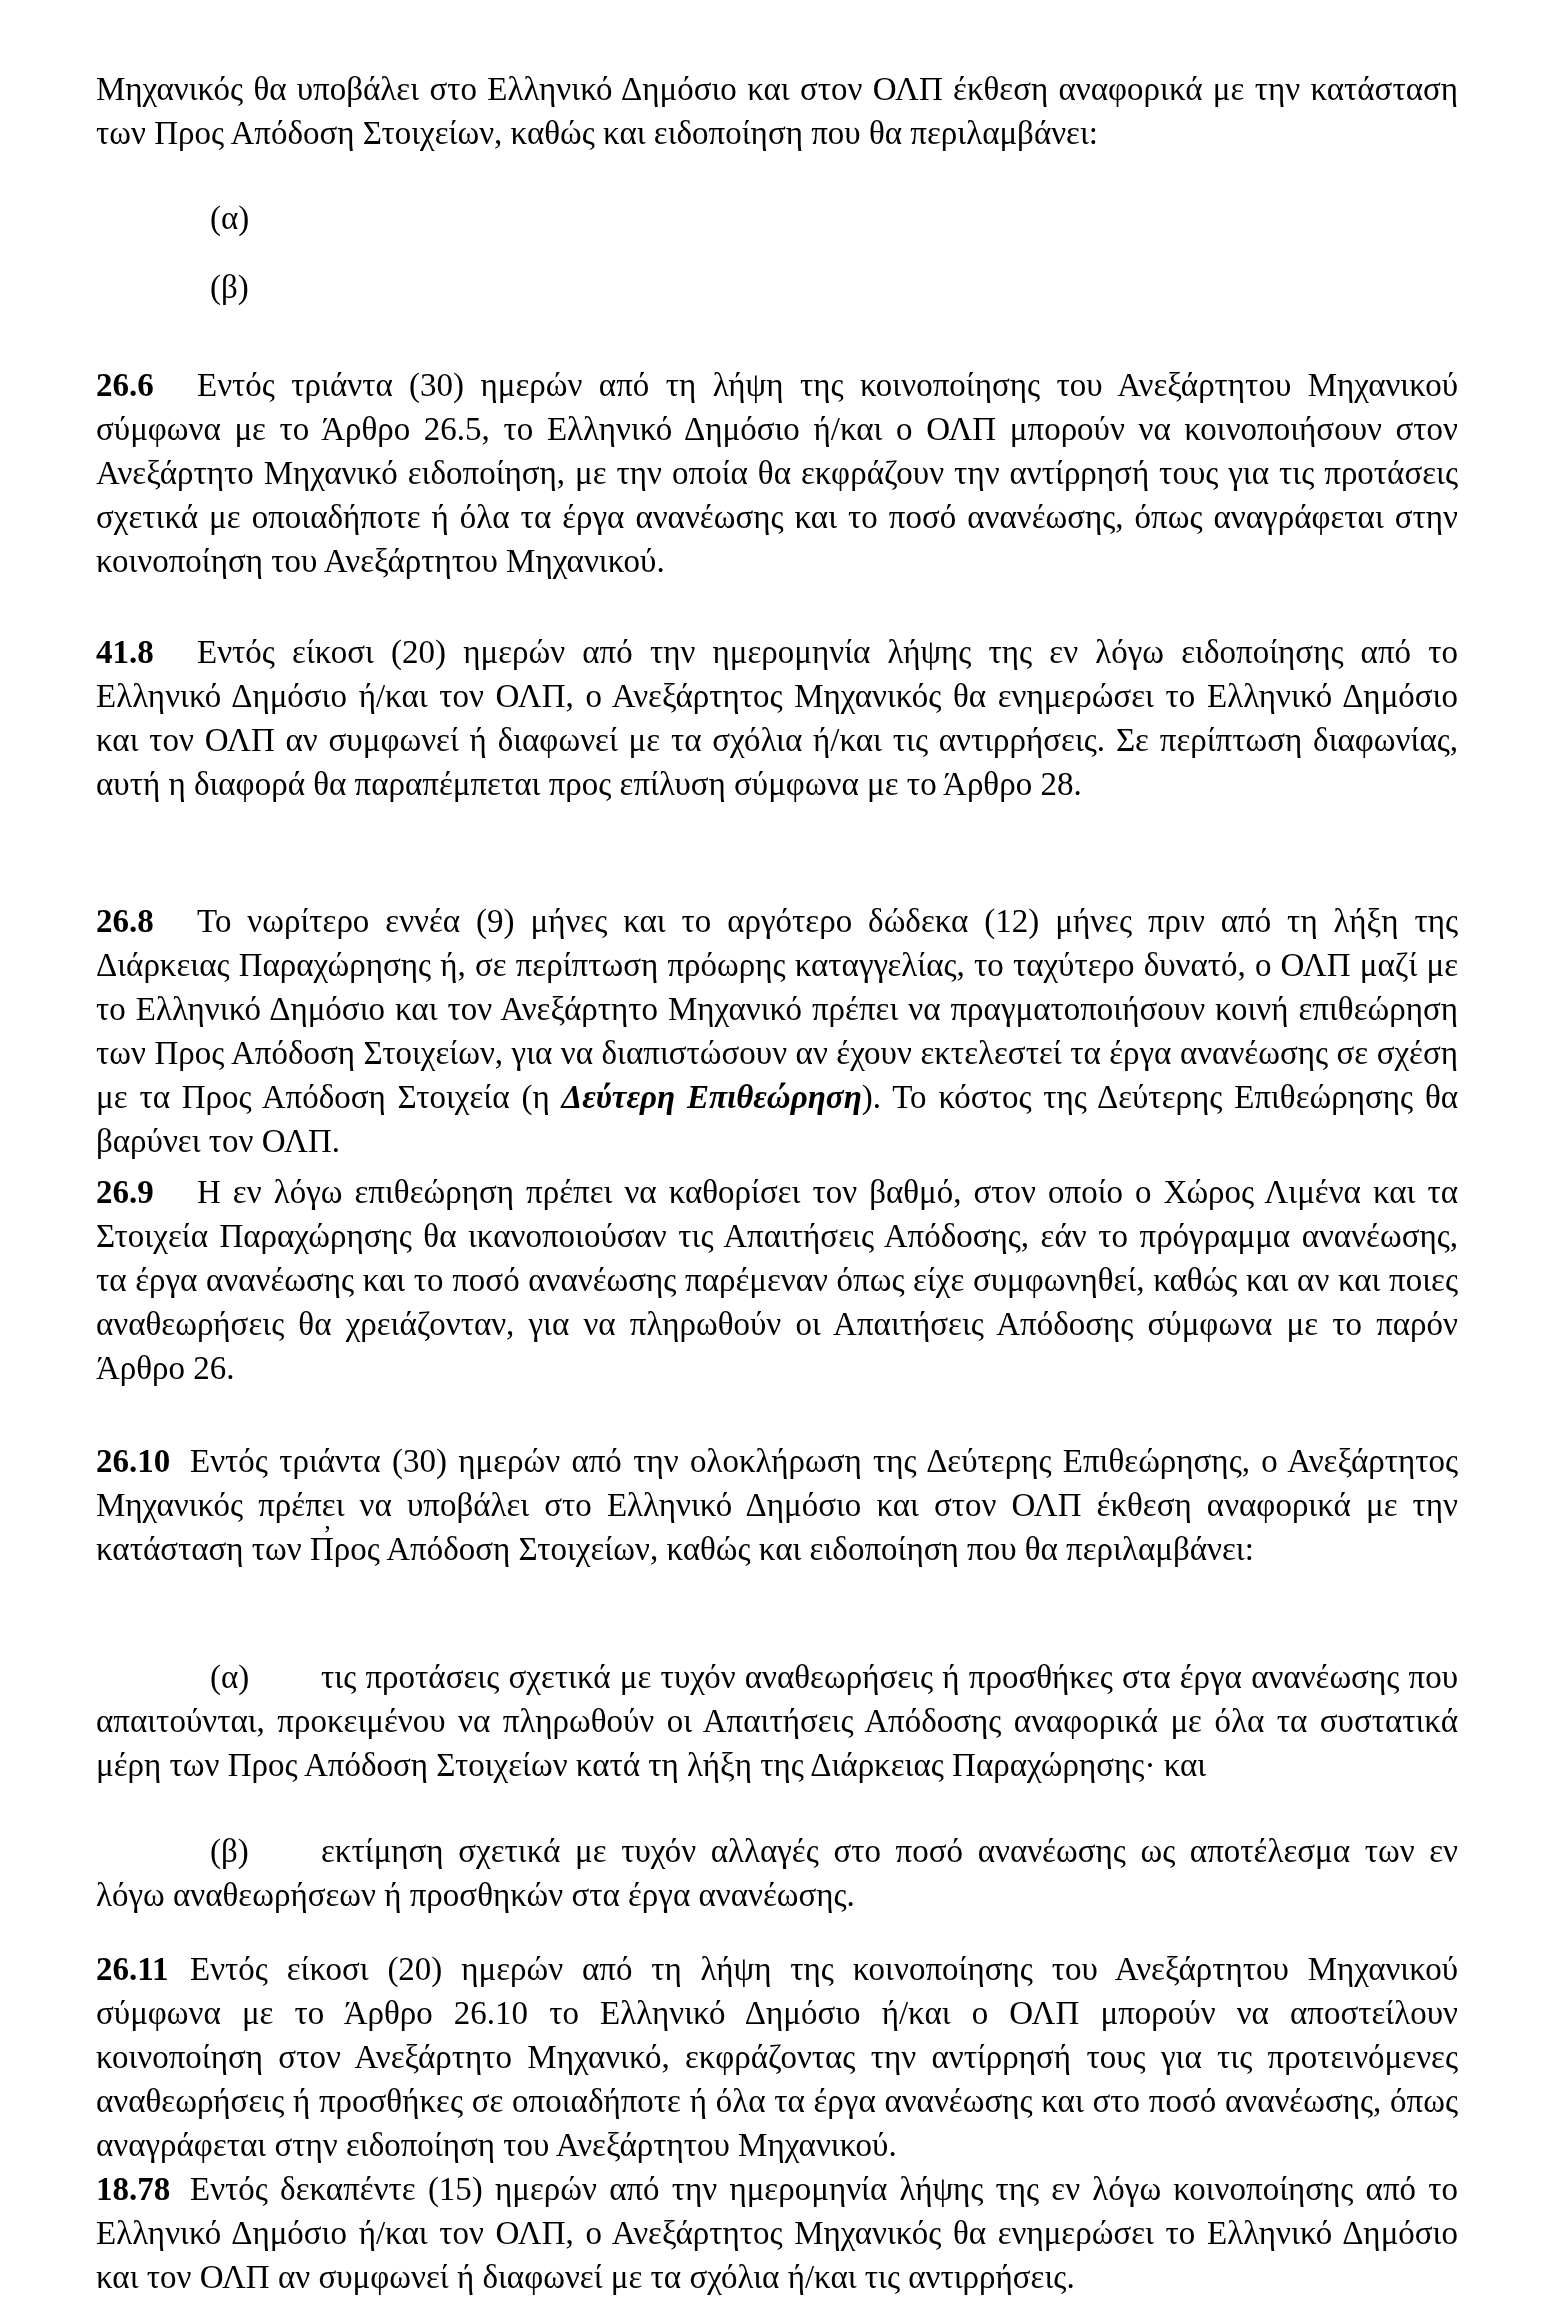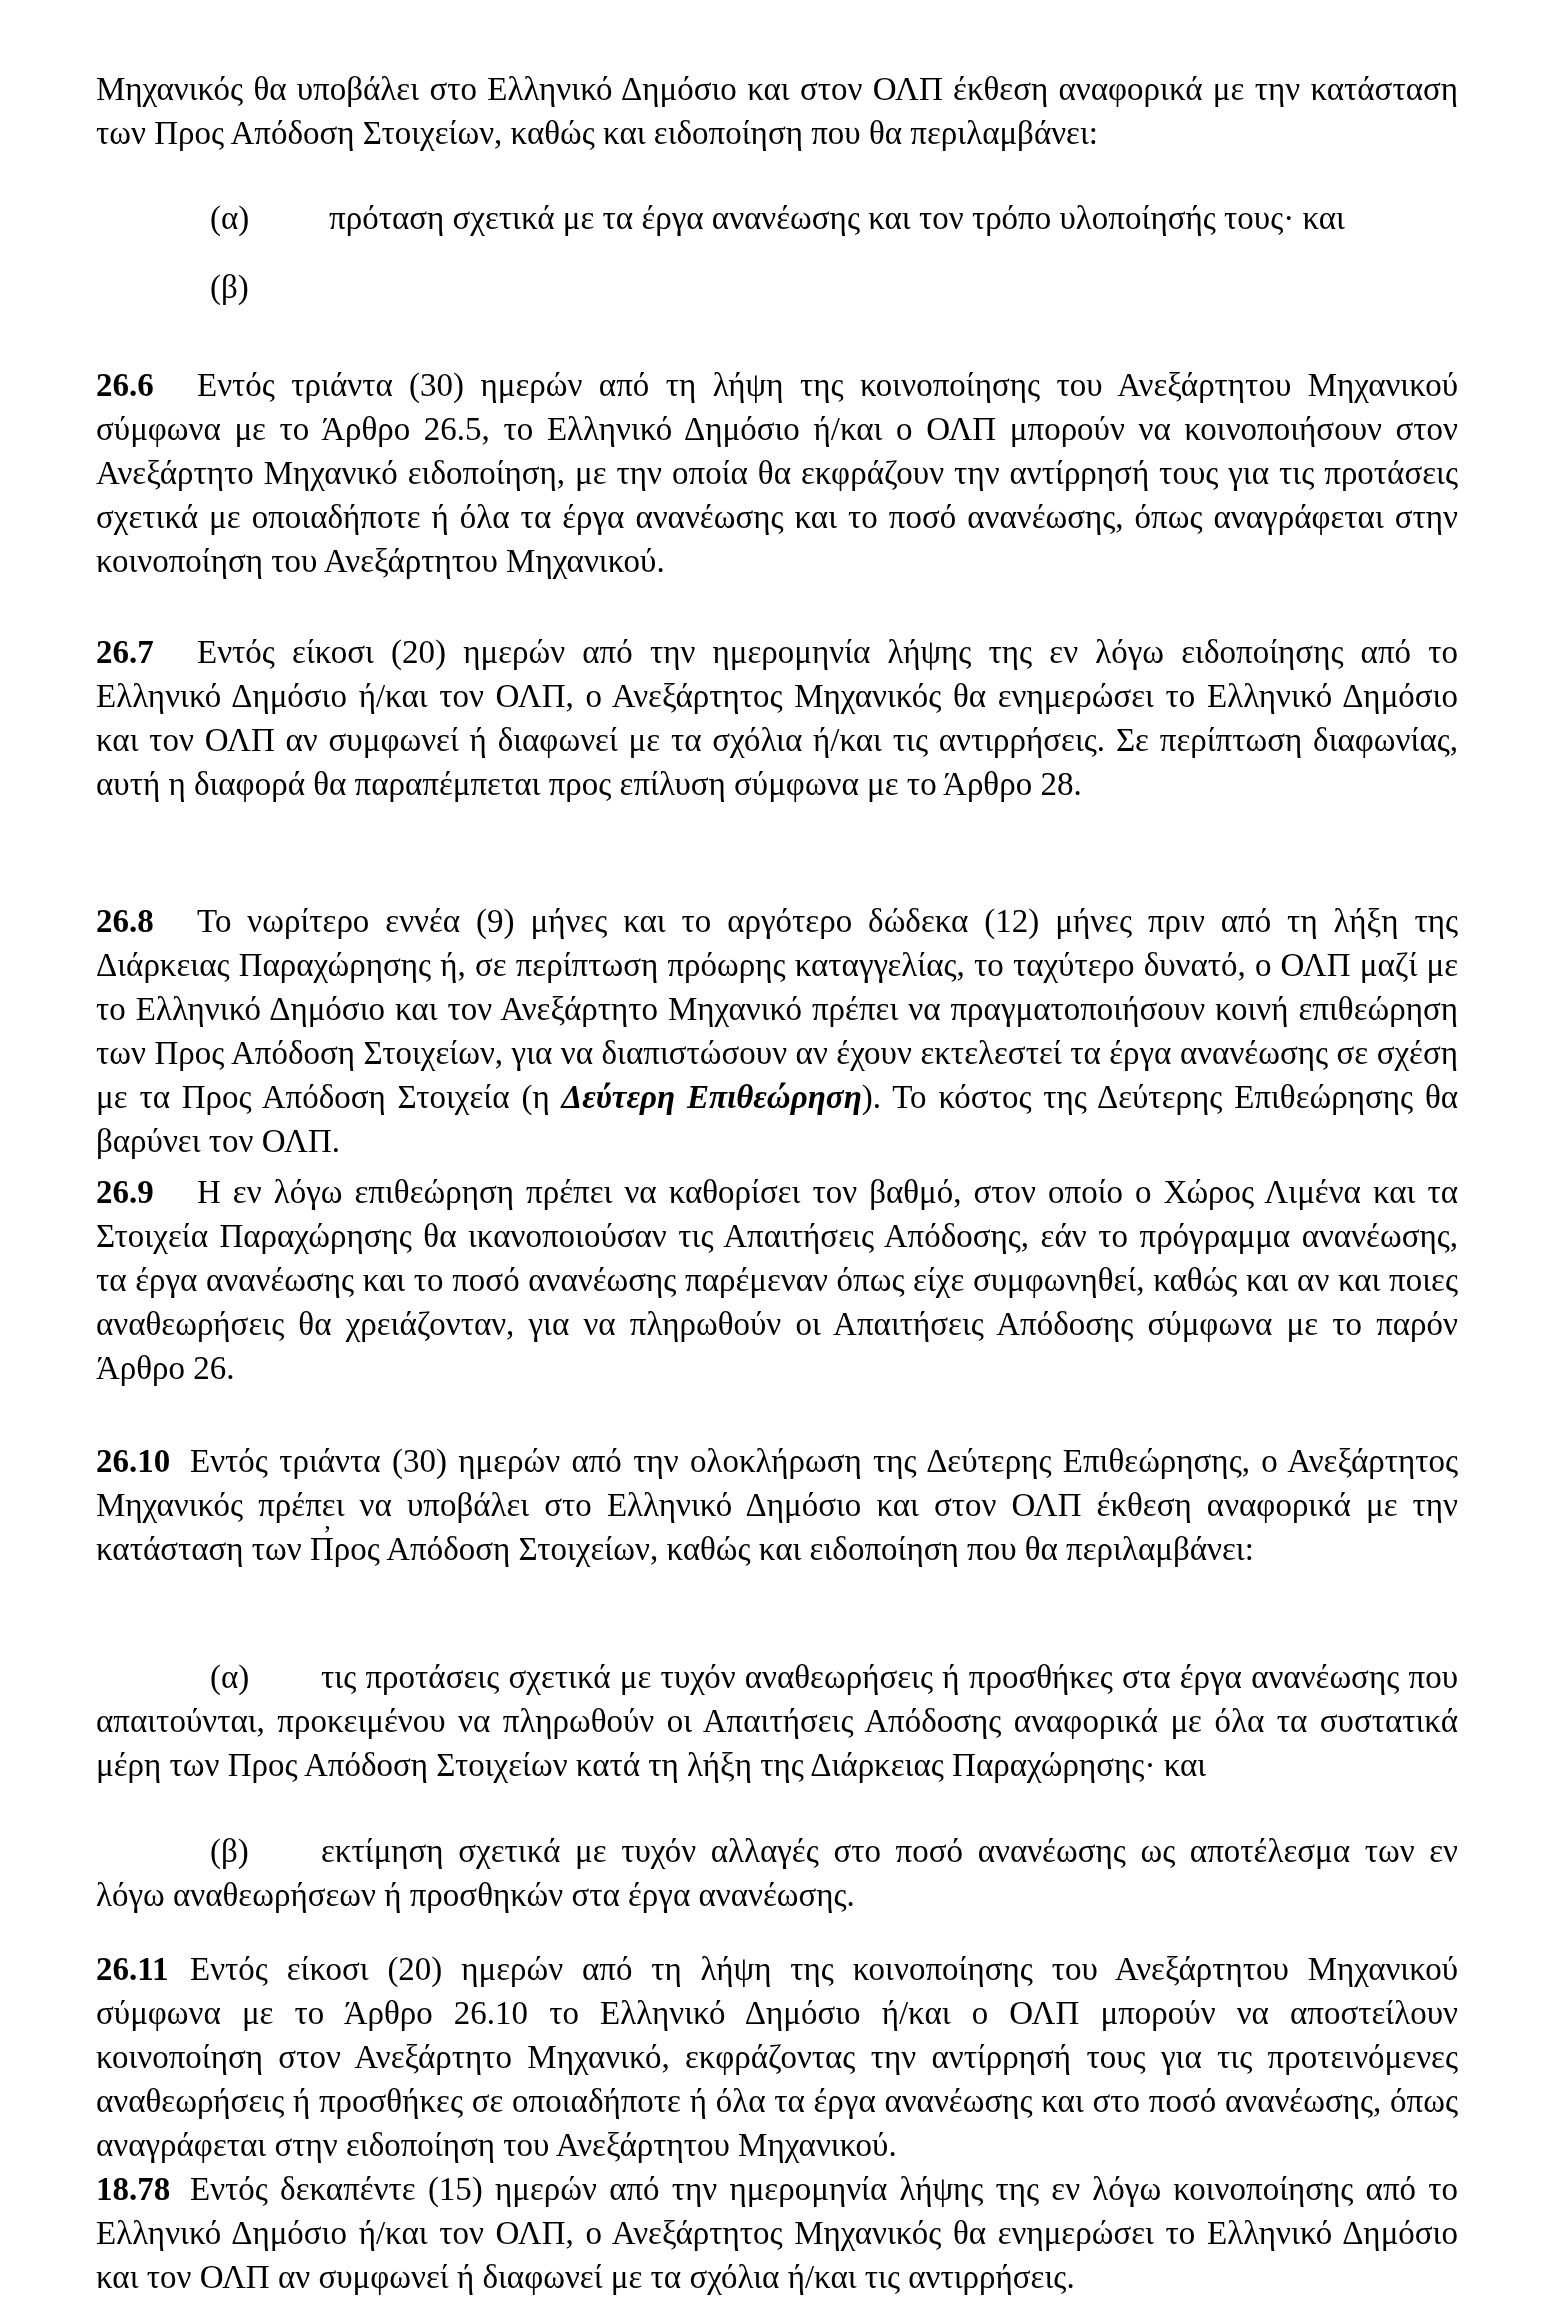--- a/index.html
+++ b/index.html
@@ -28,33 +28,32 @@
 <body>
 
 <div class="page">
 
   <div class="block" style="top:67px;">
     <p>Μηχανικός θα υποβάλει στο Ελληνικό Δημόσιο και στον ΟΛΠ έκθεση αναφορικά με την κατάσταση των Προς Απόδοση Στοιχείων, καθώς και ειδοποίηση που θα περιλαμβάνει:</p>
   </div>
 
   <div class="block" style="top:196px; height:44px;">
     <span class="item-label">(α)</span>
-    <span class="item-text">πρόταση σχετικά με τα έργα ανανέωσης και τον τρόπο υλοποίησής τους· και</span>
   </div>
 
   <div class="block" style="top:265px; height:44px;">
     <span class="item-label">(β)</span>
   </div>
 
   <div class="block" style="top:363px;">
     <p><span class="num num-66">26.6</span><span>Εντός τριάντα (30) ημερών από τη λήψη της κοινοποίησης του Ανεξάρτητου Μηχανικού σύμφωνα με το Άρθρο 26.5, το Ελληνικό Δημόσιο ή/και ο ΟΛΠ μπορούν να κοινοποιήσουν στον Ανεξάρτητο Μηχανικό ειδοποίηση, με την οποία θα εκφράζουν την αντίρρησή τους για τις προτάσεις σχετικά με οποιαδήποτε ή όλα τα έργα ανανέωσης και το ποσό ανανέωσης, όπως αναγράφεται στην κοινοποίηση του Ανεξάρτητου Μηχανικού.</span></p>
   </div>
 
   <div class="block" style="top:630px;">
-    <p><span class="num num-67">26.7</span><span>Εντός είκοσι (20) ημερών από την ημερομηνία λήψης της εν λόγω ειδοποίησης από το Ελληνικό Δημόσιο ή/και τον ΟΛΠ, ο Ανεξάρτητος Μηχανικός θα ενημερώσει το Ελληνικό Δημόσιο και τον ΟΛΠ αν συμφωνεί ή διαφωνεί με τα σχόλια ή/και τις αντιρρήσεις. Σε περίπτωση διαφωνίας, αυτή η διαφορά θα παραπέμπεται προς επίλυση σύμφωνα με το Άρθρο 28.</span></p>
+    <p><span class="num num-67">41.8</span><span>Εντός είκοσι (20) ημερών από την ημερομηνία λήψης της εν λόγω ειδοποίησης από το Ελληνικό Δημόσιο ή/και τον ΟΛΠ, ο Ανεξάρτητος Μηχανικός θα ενημερώσει το Ελληνικό Δημόσιο και τον ΟΛΠ αν συμφωνεί ή διαφωνεί με τα σχόλια ή/και τις αντιρρήσεις. Σε περίπτωση διαφωνίας, αυτή η διαφορά θα παραπέμπεται προς επίλυση σύμφωνα με το Άρθρο 28.</span></p>
   </div>
 
   <div class="block" style="top:899px;">
     <p><span class="num num-68">26.8</span><span>Το νωρίτερο εννέα (9) μήνες και το αργότερο δώδεκα (12) μήνες πριν από τη λήξη της Διάρκειας Παραχώρησης ή, σε περίπτωση πρόωρης καταγγελίας, το ταχύτερο δυνατό, ο ΟΛΠ μαζί με το Ελληνικό Δημόσιο και τον Ανεξάρτητο Μηχανικό πρέπει να πραγματοποιήσουν κοινή επιθεώρηση των Προς Απόδοση Στοιχείων, για να διαπιστώσουν αν έχουν εκτελεστεί τα έργα ανανέωσης σε σχέση με τα Προς Απόδοση Στοιχεία (η </span><span class="bi">Δεύτερη Επιθεώρηση</span><span>). Το κόστος της Δεύτερης Επιθεώρησης θα βαρύνει τον ΟΛΠ.</span></p>
   </div>
 
   <div class="block" style="top:1170px;">
     <p><span class="num num-69">26.9</span><span>Η εν λόγω επιθεώρηση πρέπει να καθορίσει τον βαθμό, στον οποίο ο Χώρος Λιμένα και τα Στοιχεία Παραχώρησης θα ικανοποιούσαν τις Απαιτήσεις Απόδοσης, εάν το πρόγραμμα ανανέωσης, τα έργα ανανέωσης και το ποσό ανανέωσης παρέμεναν όπως είχε συμφωνηθεί, καθώς και αν και ποιες αναθεωρήσεις θα χρειάζονταν, για να πληρωθούν οι Απαιτήσεις Απόδοσης σύμφωνα με το παρόν Άρθρο 26.</span></p>
   </div>
 

